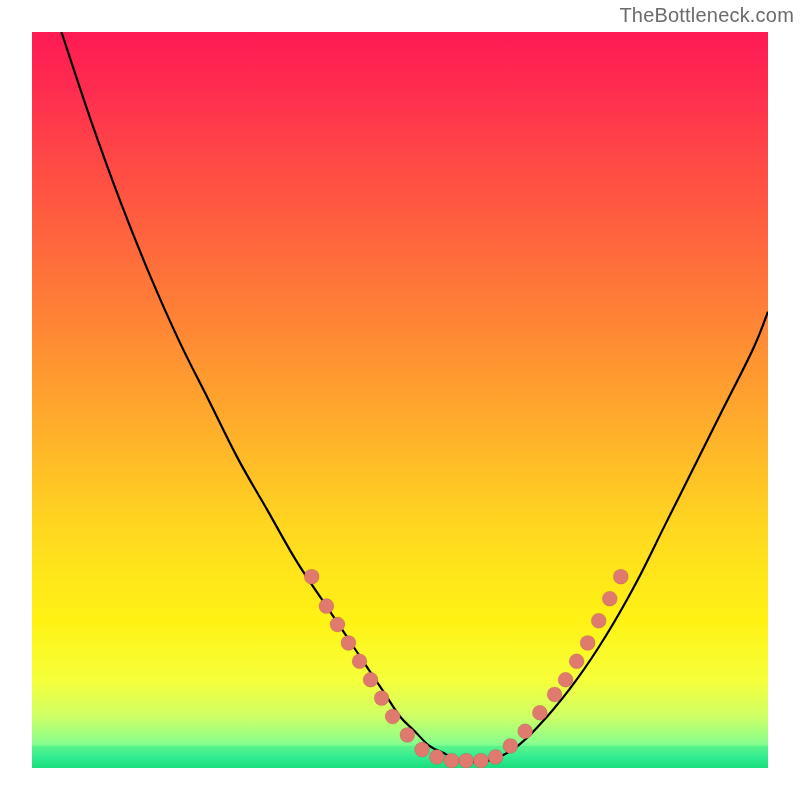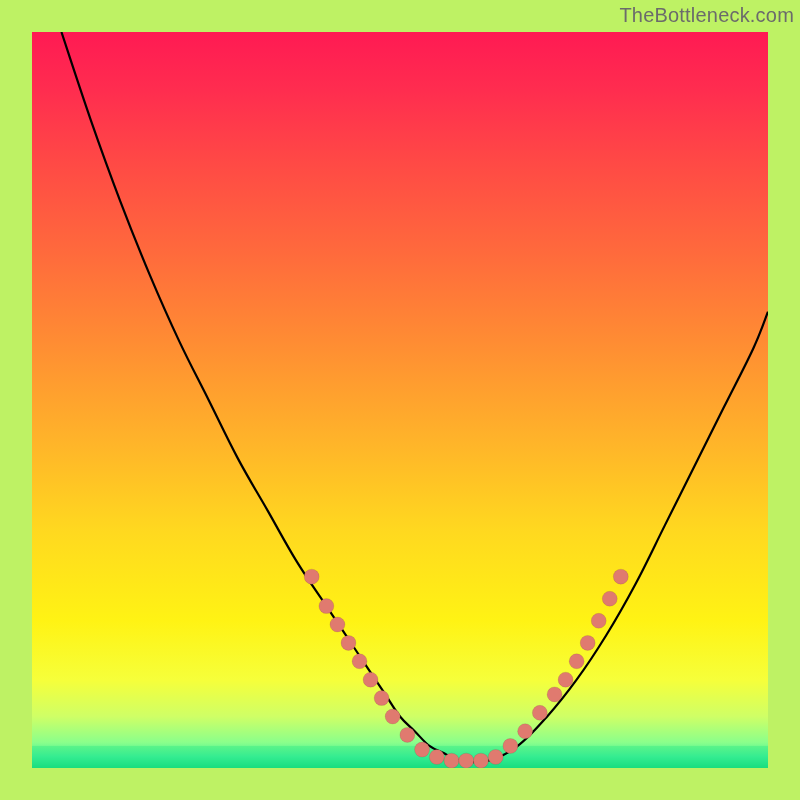--- a/index.html
+++ b/index.html
@@ -10,21 +10,21 @@
     overflow: hidden;
     background: #000;
     font-family: Arial, Helvetica, sans-serif;
   }
   .frame {
     position: absolute;
     top: 0;
     left: 0;
     width: 800px;
     height: 800px;
-    background: #bef264;
+    background: #ffffff;
   }
   .plot {
     position: absolute;
     top: 32px;
     left: 32px;
     width: 736px;
     height: 736px;
     overflow: hidden;
   }
   .watermark {

